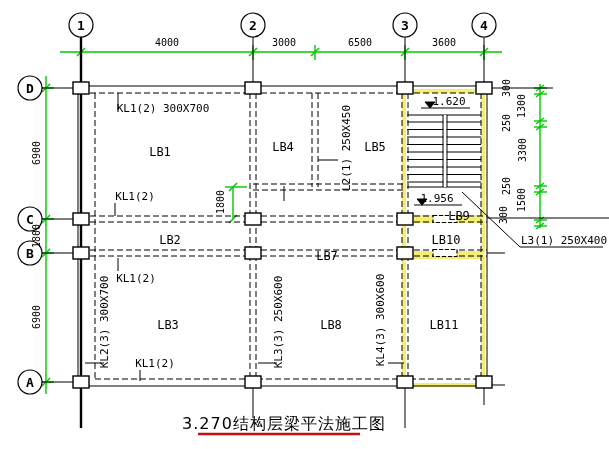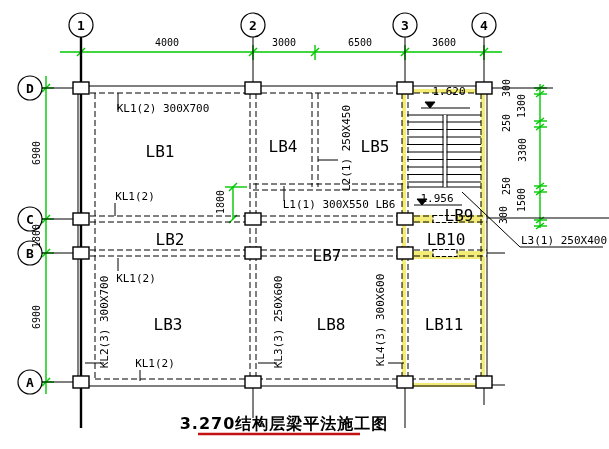--- a/index.html
+++ b/index.html
@@ -4,22 +4,22 @@
 <style>
   html,body{margin:0;padding:0;background:#fff;}
   .canvas{position:relative;width:609px;height:449px;background:#fff;overflow:hidden;
           font-family:"DejaVu Sans Mono","Liberation Mono",monospace;color:#000;}
   .canvas svg{position:absolute;left:0;top:0;}
   .t{position:absolute;white-space:nowrap;font-size:11px;line-height:1;
      transform:translate(-50%,-50%);letter-spacing:0px;}
   .v{transform:translate(-50%,-50%) rotate(-90deg);}
   .dim{font-size:10px;}
   .bub{font-size:13px;font-weight:bold;}
-  .slab{font-size:16px;}
-  .title{font-size:16px;font-weight:bold;letter-spacing:1px;
+  .slab{font-size:12px;}
+  .title{font-size:16px;font-weight:normal;letter-spacing:1px;
          font-family:"DejaVu Sans","Liberation Sans",sans-serif;}
 </style>
 </head>
 <body>
 
 <div class="canvas">
 
 <svg width="609" height="449" viewBox="0 0 609 449">
 
   <g stroke="#f3ec6f" stroke-width="4" fill="none" opacity="0.95">
@@ -231,32 +231,31 @@
 <div class="t v dim" style="left:221px;top:202px">1800</div>
 
 <div class="t" style="left:163px;top:108px">KL1(2) 300X700</div>
 <div class="t" style="left:135px;top:196px">KL1(2)</div>
 <div class="t" style="left:136px;top:278px">KL1(2)</div>
 <div class="t" style="left:155px;top:363px">KL1(2)</div>
 <div class="t v" style="left:104px;top:322px">KL2(3) 300X700</div>
 <div class="t v" style="left:278px;top:322px">KL3(3) 250X600</div>
 <div class="t v" style="left:380px;top:320px">KL4(3) 300X600</div>
 <div class="t v" style="left:346px;top:148px">L2(1) 250X450</div>
-<div class="t" style="left:339px;top:204px">L1(1) 300X550 LB6</div>
 <div class="t" style="left:564px;top:240px">L3(1) 250X400</div>
 
 <div class="t slab" style="left:160px;top:152px">LB1</div>
 <div class="t slab" style="left:283px;top:147px">LB4</div>
 <div class="t slab" style="left:375px;top:147px">LB5</div>
 <div class="t slab" style="left:170px;top:240px">LB2</div>
 <div class="t slab" style="left:327px;top:256px">LB7</div>
 <div class="t slab" style="left:446px;top:240px">LB10</div>
 <div class="t slab" style="left:168px;top:325px">LB3</div>
 <div class="t slab" style="left:331px;top:325px">LB8</div>
 <div class="t slab" style="left:444px;top:325px">LB11</div>
 <div class="t slab" style="left:459px;top:216px">LB9</div>
 
-<div class="t" style="left:449px;top:91px">1.620</div>
+<div class="t" style="left:449px;top:101px">1.620</div>
 <div class="t" style="left:437px;top:198px">1.956</div>
 
 <div class="t title" style="left:284px;top:424px">3.270结构层梁平法施工图</div>
 
 </div>
 
 </body></html>

